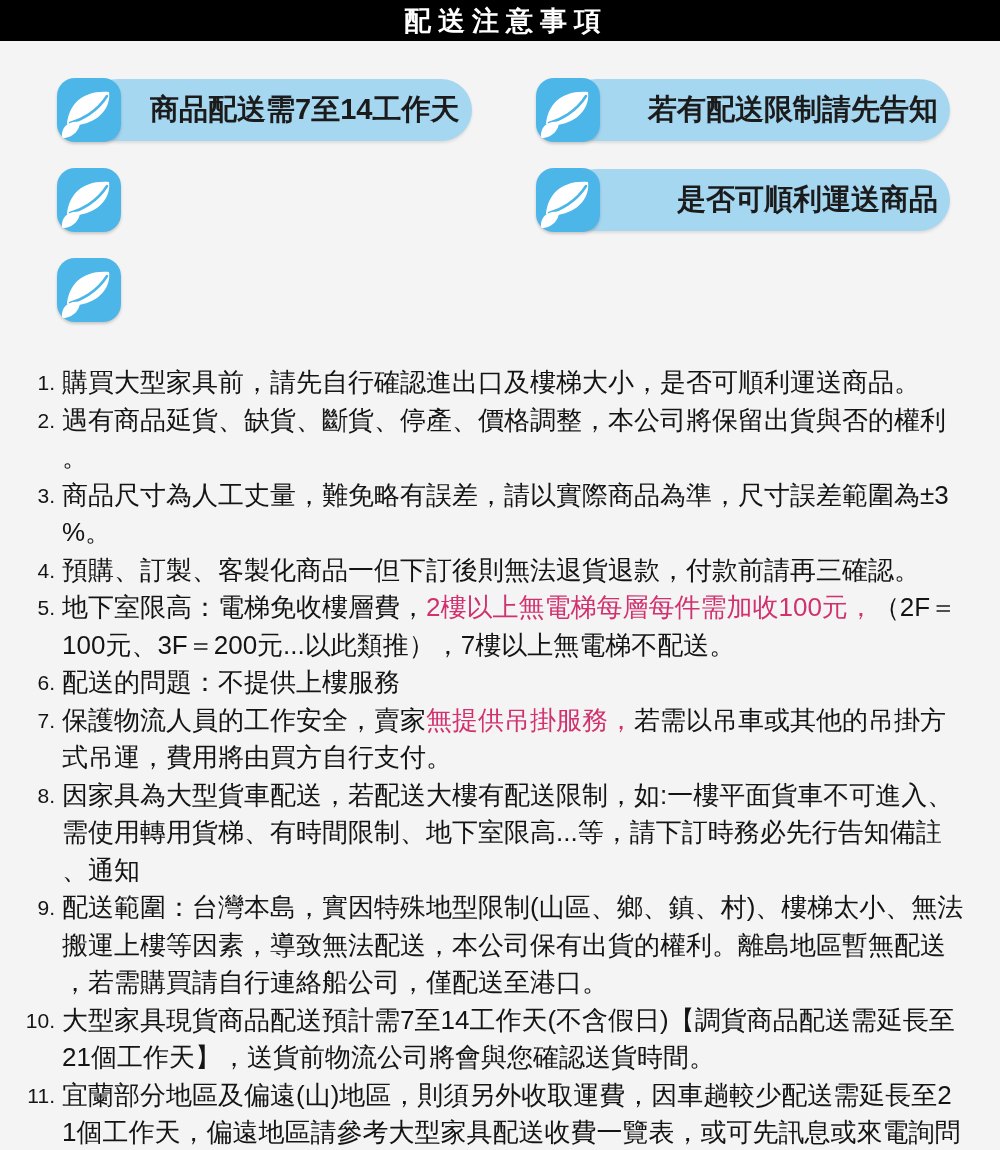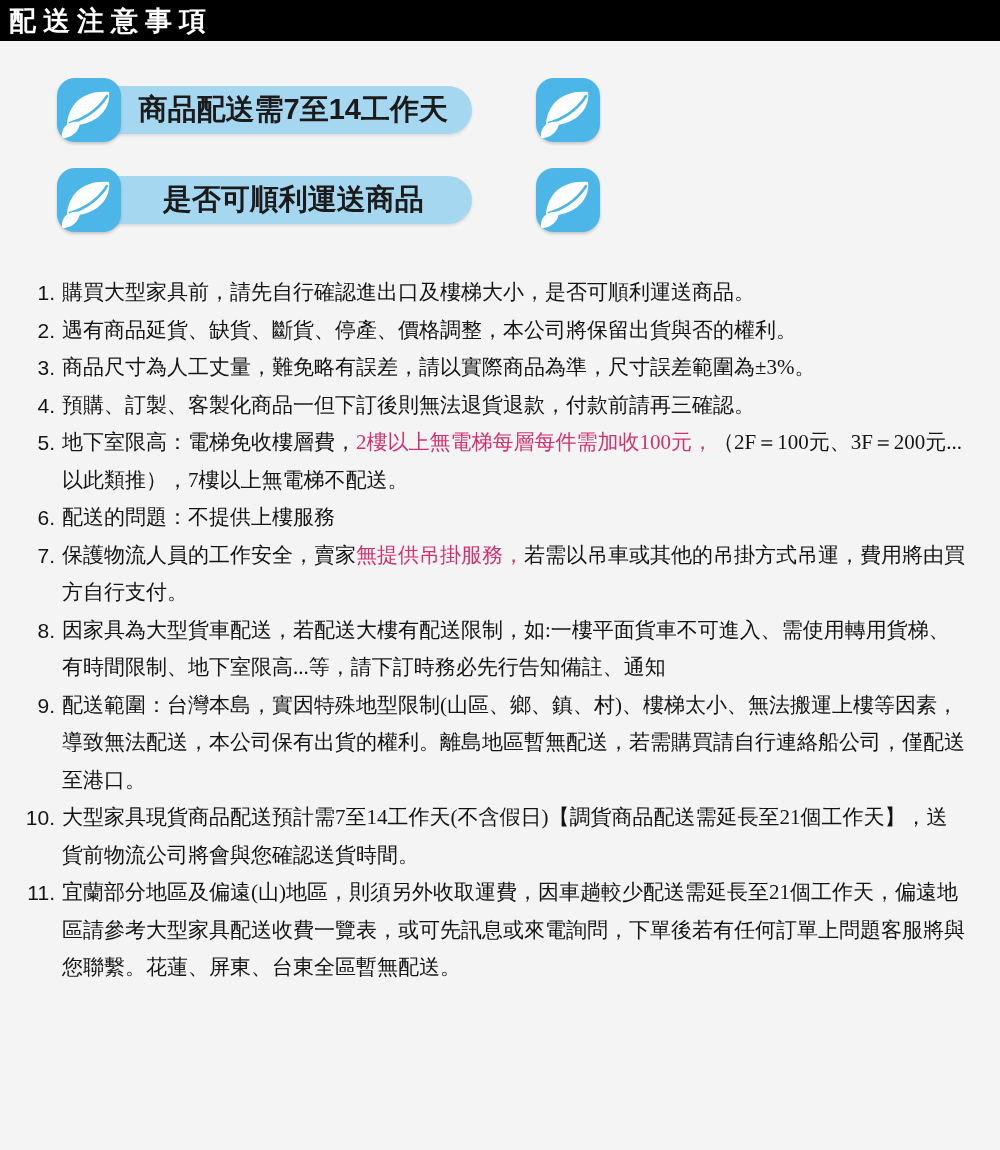--- a/index.html
+++ b/index.html
@@ -14,60 +14,60 @@
   html,body{margin:0;padding:0;}
   body{
     width:1000px;height:1150px;overflow:hidden;
     background:var(--bg);
     font-family:"Liberation Sans","DejaVu Sans",sans-serif;
     color:var(--ink);
   }
   
   .titlebar{
     height:41px;background:var(--bar);
-    display:flex;align-items:center;justify-content:flex-start;padding-left:6px;
+    display:flex;align-items:center;justify-content:center;padding-left:6px;
   }
   .titlebar .title{
     color:#ffffff;font-size:27px;font-weight:700;letter-spacing:7px;
     transform:translateX(3px); 
     white-space:nowrap;
   }
   
   .badges{
     display:grid;grid-template-columns:1fr 1fr;
     column-gap:64px;row-gap:26px;
     padding:37px 50px 0 57px;
   }
   .badge{display:flex;align-items:center;height:64px;}
   .badge-icon{
     flex:0 0 64px;width:64px;height:64px;border-radius:18px;
     background:var(--icon);position:relative;z-index:1;
     box-shadow:0 2px 3px rgba(0,0,0,0.18);
   }
   .badge-icon svg{display:block;width:64px;height:64px;}
   .badge-pill{
-    flex:1;height:48px;margin-left:-34px;
+    flex:1;height:62px;margin-left:-34px;
     background:var(--pill);border-radius:31px;
-    display:flex;align-items:center;justify-content:center;
+    display:flex;align-items:center;justify-content:flex-end;
     padding-left:40px;padding-right:12px;
     box-shadow:0 2px 3px rgba(0,0,0,0.10);
   }
   .badge-label{
     font-size:29px;font-weight:700;color:#1b1b1b;white-space:nowrap;
   }
   
   .notes{padding:42px 35px 0 20px;}
   .note{display:flex;align-items:flex-start;}
   .note .num{
     flex:0 0 35px;text-align:right;margin-right:7px;
     font-size:21px;line-height:37.5px;color:var(--ink);
   }
   .note .txt{
-    flex:1;font-size:21px;line-height:37.5px;color:var(--ink);
-    word-break:break-all;line-break:anywhere;overflow-wrap:anywhere;font-family:Liberation Serif, serif;
+    flex:1;font-size:26px;line-height:37.5px;color:var(--ink);
+    word-break:break-all;line-break:anywhere;overflow-wrap:anywhere;
   }
   .note .txt .accent{color:var(--accent);}
 </style>
 </head>
 <body>
 
 <header class="titlebar">
   <div class="title">配送注意事項</div>
 </header>
 
@@ -78,20 +78,32 @@
         <path d="M10 46 C 12 26, 26 12, 52 14 C 54 28, 44 42, 26 46 C 18 48, 12 48, 10 46 Z" fill="#ffffff"></path>
         <path d="M13 45 C 24 42, 40 34, 50 18" fill="none" stroke="#4db6e8" stroke-width="2.6" stroke-linecap="round"></path>
         <path d="M5 59 C 4 49, 12 42, 23 44 C 23 52, 16 59, 8 60 C 6.5 60.2, 5.5 60, 5 59 Z" fill="#ffffff"></path>
       </svg>
     </span>
     <span class="badge-pill">
       <span class="badge-label">商品配送需7至14工作天</span>
     </span>
   </div>
 
+  <div class="badge">
+    <span class="badge-icon">
+      <svg viewBox="0 0 64 64" aria-hidden="true">
+        <path d="M10 46 C 12 26, 26 12, 52 14 C 54 28, 44 42, 26 46 C 18 48, 12 48, 10 46 Z" fill="#ffffff"></path>
+        <path d="M13 45 C 24 42, 40 34, 50 18" fill="none" stroke="#4db6e8" stroke-width="2.6" stroke-linecap="round"></path>
+        <path d="M5 59 C 4 49, 12 42, 23 44 C 23 52, 16 59, 8 60 C 6.5 60.2, 5.5 60, 5 59 Z" fill="#ffffff"></path>
+      </svg>
+    </span>
+    <span class="badge-pill">
+      <span class="badge-label">若有配送限制請先告知</span>
+    </span>
+  </div>
 
   <div class="badge">
     <span class="badge-icon">
       <svg viewBox="0 0 64 64" aria-hidden="true">
         <path d="M10 46 C 12 26, 26 12, 52 14 C 54 28, 44 42, 26 46 C 18 48, 12 48, 10 46 Z" fill="#ffffff"></path>
         <path d="M13 45 C 24 42, 40 34, 50 18" fill="none" stroke="#4db6e8" stroke-width="2.6" stroke-linecap="round"></path>
         <path d="M5 59 C 4 49, 12 42, 23 44 C 23 52, 16 59, 8 60 C 6.5 60.2, 5.5 60, 5 59 Z" fill="#ffffff"></path>
       </svg>
     </span>
   </div>

